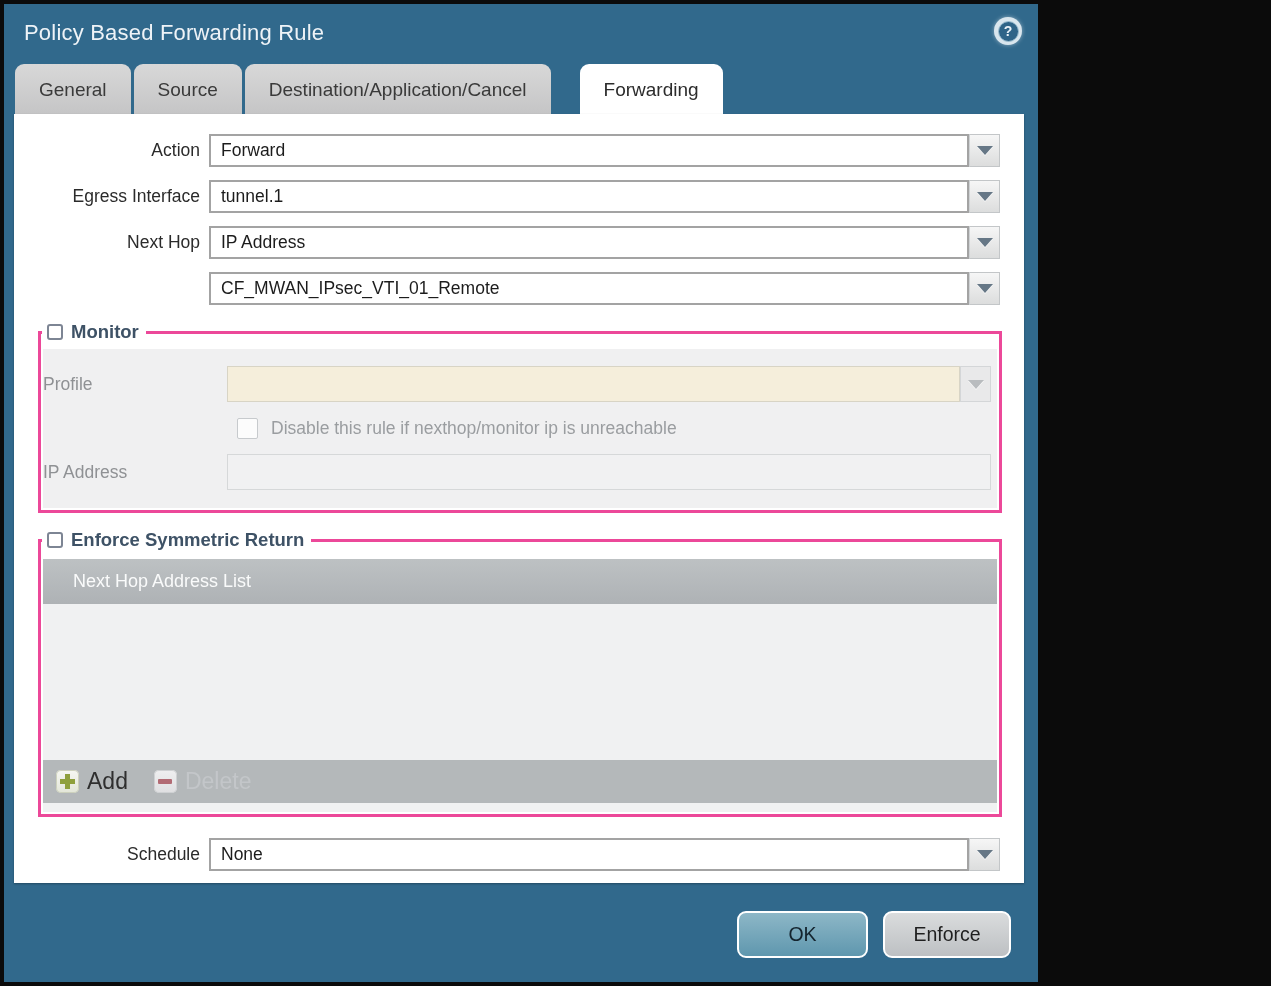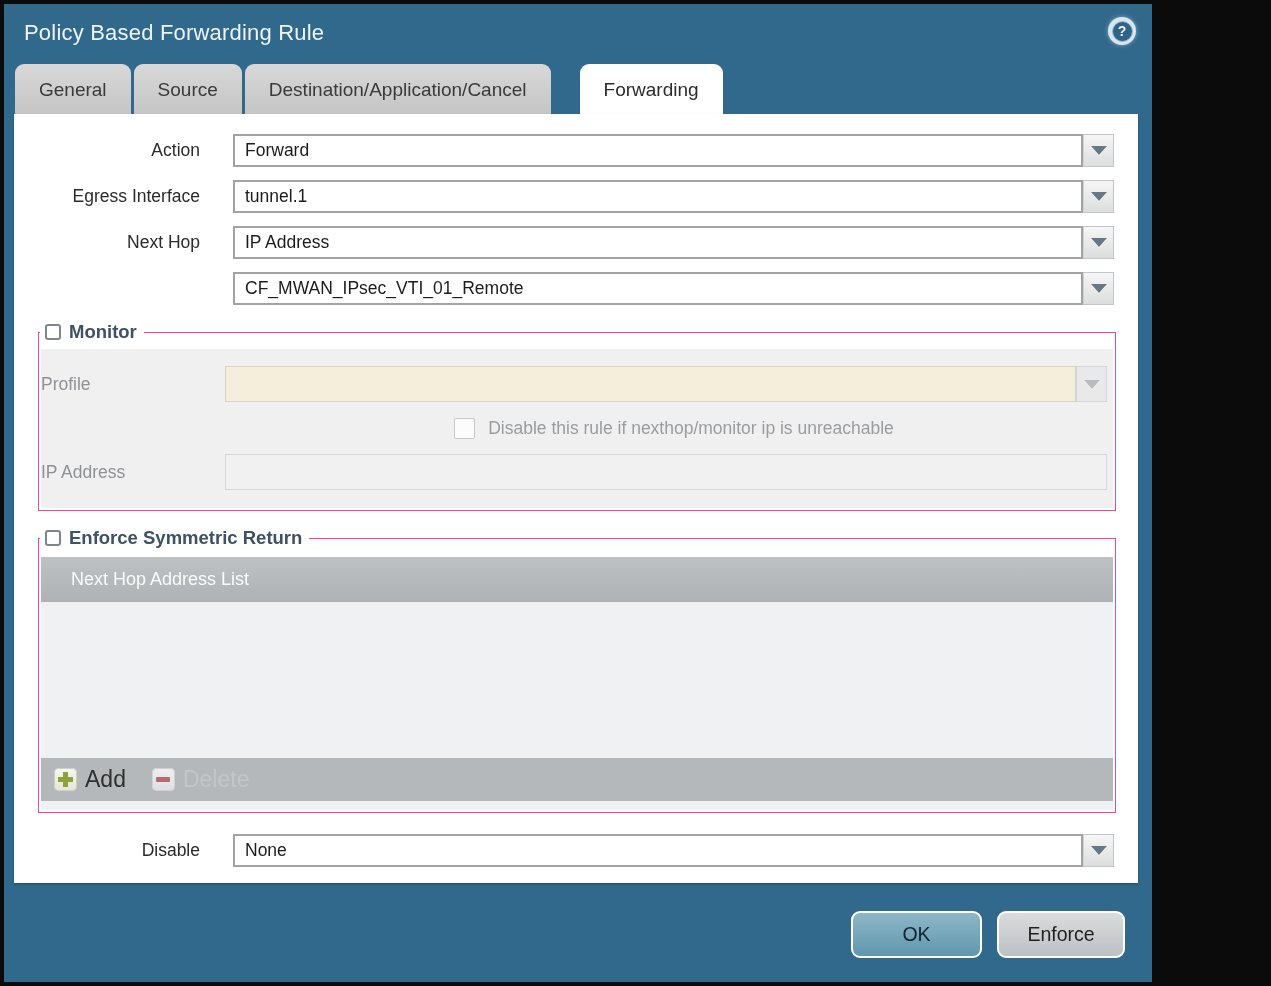--- a/index.html
+++ b/index.html
@@ -1,56 +1,56 @@
 <!DOCTYPE html>
 <html><head>
 <meta charset="utf-8">
 <style>
   * { box-sizing: border-box; margin: 0; padding: 0; }
   html,body { background:#000; }
   body { font-family:"Liberation Sans", sans-serif; }
   .frame { position:relative; width:1271px; height:986px; background:#0b0b0b; }
-  .dialog { position:absolute; left:4px; top:4px; width:1148px; height:978px; background:#31698C; display:flex; flex-direction:column; }
+  .dialog { position:absolute; left:4px; top:4px; width:1034px; height:978px; background:#31698C; display:flex; flex-direction:column; }
 
   
   .titlebar { height:58px; position:relative; flex:0 0 auto; }
   .title { position:absolute; left:20px; top:16px; font-size:22px; color:#eef3f7; letter-spacing:0.2px; }
   .help { position:absolute; right:16px; top:13px; width:28px; height:28px; border-radius:50%;
           background:#d9e6ee; box-shadow:0 0 4px rgba(255,255,255,0.45); display:flex; align-items:center; justify-content:center; cursor:pointer; }
   .help-inner { width:21px; height:21px; border-radius:50%; background:#2f6488; color:#eaf2f8; font-size:14px; font-weight:bold; display:flex; align-items:center; justify-content:center; border:1px solid #9fc0d2; }
 
   
   .tabs { display:flex; align-items:flex-end; padding-left:11px; gap:3px; height:52px; flex:0 0 auto; }
   .tab { height:50px; line-height:52px; padding:0 24px; background:linear-gradient(#d8d8d8,#c5c5c6); border-radius:9px 9px 0 0;
          font-size:19px; color:#3a3a3a; cursor:pointer; white-space:nowrap; }
   .tab.active { background:#ffffff; color:#2c2c2c;margin-left:26px; }
 
   
   .content { margin:0 14px 0 10px; background:#ffffff; height:769px; flex:0 0 auto; padding-top:7px; overflow:hidden; box-shadow:0 1px 2px rgba(0,0,0,0.3); }
-  .form-row { display:flex; align-items:center; height:33px; margin:13px 24px 0 0;gap:24px; }
+  .form-row { display:flex; align-items:center; height:33px; margin:13px 24px 0 0; }
   .form-label { width:195px; text-align:right; padding-right:9px; font-size:17.5px; color:#2b2b2b; flex:0 0 auto; }
   .field { flex:1; display:flex; height:33px; }
   .tbox { flex:1; border:2px solid #a3a3a3; background:#fff; display:flex; align-items:center; padding:0 10px; font-size:17.5px; color:#1c1c1c; }
   .dd-btn { width:31px; flex:0 0 auto; border:1px solid #c3c6c8; border-left:1px solid #cfd2d4; background:linear-gradient(#f6f6f6,#dcdddd); display:flex; align-items:center; justify-content:center; cursor:pointer; }
   .arrow { width:0; height:0; border-left:8px solid transparent; border-right:8px solid transparent; border-top:9px solid #667786; filter:drop-shadow(0 1px 0 rgba(255,255,255,0.7)); }
   .arrow.dis { border-top-color:#b9bcbf; }
 
   
-  fieldset { border:1px solid #ec4899; margin:16px 22px 0 24px; padding:2px 0 0 0; }
+  fieldset { border:3px solid #ec4899; margin:16px 22px 0 24px; padding:2px 0 0 0; }
   legend { display:flex; align-items:center; gap:8px; padding:0 7px 0 5px; margin-left:1px; }
   .legend-text { font-size:18.5px; font-weight:bold; color:#3E5266; }
   .cb { width:16px; height:16px; border:2px solid #7d8594; border-radius:3px; background:#fff; cursor:pointer; flex:0 0 auto; }
 
   .mon-panel { background:#f0f0f1; margin:4px 2px 2px 2px; padding:17px 0 18px 0; }
   .mon-row { display:flex; align-items:center; height:36px; margin:0 6px 0 0; }
   .mon-label { width:184px; text-align:left; padding-right:10px; font-size:17.5px; color:#8f9194; flex:0 0 auto; }
   .mon-field { flex:1; display:flex; height:36px; }
   .beige { flex:1; background:#f5eedb; border:1px solid #d8d4c5; }
   .dd-btn.dis { background:#e9e9ea; border:1px solid #d4d6d8; cursor:default; }
-  .cb-row { display:flex; align-items:center; margin:10px 0 10px 194px; height:32px; gap:13px;justify-content:center; }
+  .cb-row { display:flex; align-items:center; margin:10px 0 10px 194px; height:32px; gap:13px; }
   .cb-dis { width:21px; height:21px; border:1px solid #c7cacd; border-radius:2px; background:#fcfcfc; flex:0 0 auto; }
   .cb-dis-label { font-size:17.5px; color:#9a9da0; }
   .gray-input { flex:1; background:#f1f1f2; border:1px solid #d6d8d9; }
 
   
   .grid { margin:6px 2px 2px 2px; }
   .grid-header { height:45px; background:linear-gradient(#bdc1c3,#aeb2b5); display:flex; align-items:center; padding-left:30px;
                  font-size:18px; color:#fafbfb; cursor:pointer; }
   .grid-body { height:156px; background:#f0f1f2; }
   .grid-footer { height:43px; background:#b4b8ba; display:flex; align-items:center; padding-left:13px; gap:26px; }
@@ -184,21 +184,21 @@
                   <span class="minus"></span>
                 </span>
               <span class="tool-label dis">Delete</span>
             </div>
           </div>
           <div class="grid-strip"></div>
         </div>
       </fieldset>
 
       <div class="form-row" style="margin-top:21px;">
-        <div class="form-label">Disable</div>
+        <div class="form-label">Schedule</div>
         <div class="field">
           <div class="tbox">None</div>
           <div class="dd-btn">
               <div class="arrow"></div>
             </div>
         </div>
       </div>
 
     </div>
 

